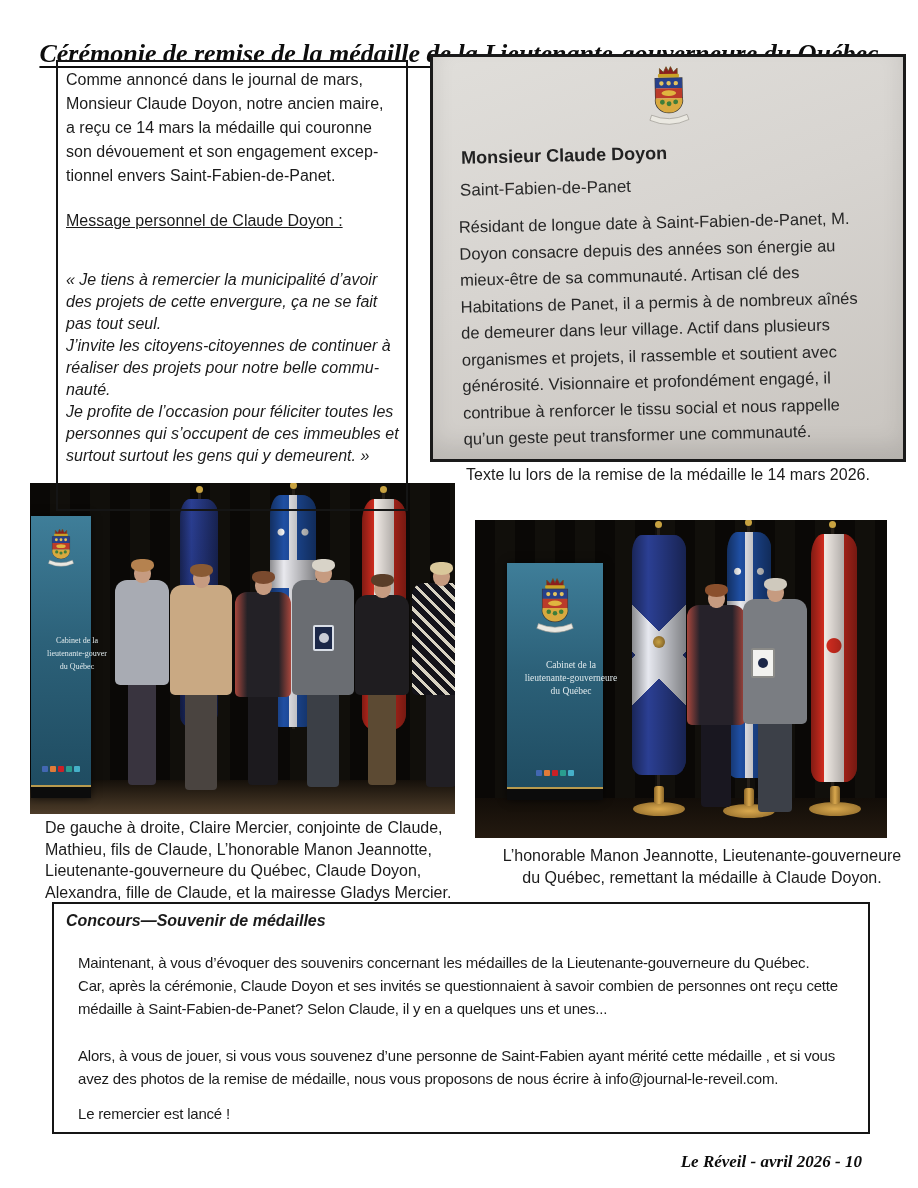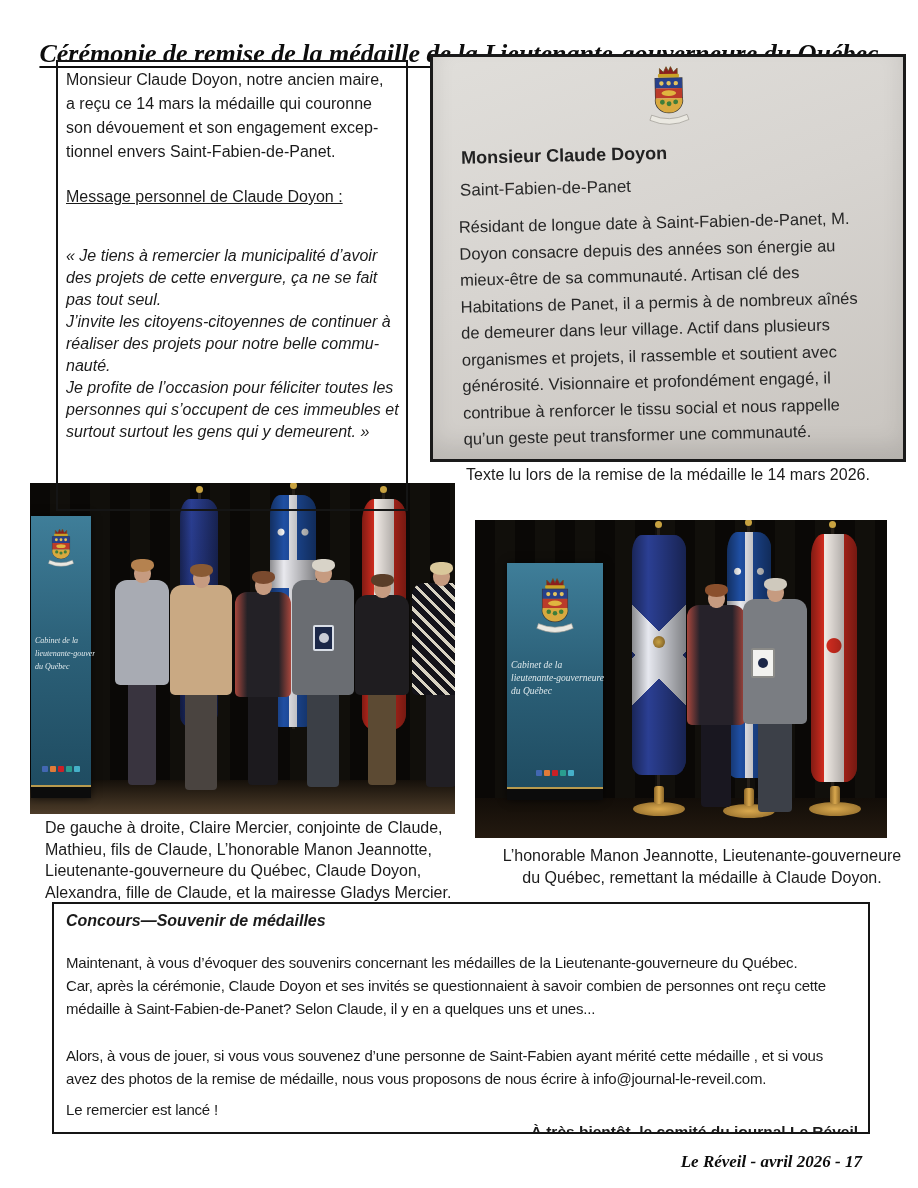--- a/index.html
+++ b/index.html
@@ -46,22 +46,22 @@
   .photo-left{left:30px;top:483px;width:425px;height:331px;z-index:1;}
   .photo-right{left:475px;top:520px;width:412px;height:318px;}
   .ph-floor{position:absolute;left:0;bottom:0;width:100%;}
   .floor-l{height:34px;background:linear-gradient(180deg,#15100a,#4e3d2a);}
   .floor-r{height:40px;background:linear-gradient(180deg,#120d08,#241a10);}
 
   
   .banner{position:absolute;background:linear-gradient(180deg,#3f7e99 0%,#2c6179 45%,#1e4a5f 100%);
           box-shadow:0 0 8px rgba(0,0,0,.6);}
   .banner .bcrest{position:absolute;left:50%;transform:translateX(-50%);}
-  .banner-text{position:absolute;left:4px;width:100%;
-               font-family:"Liberation Serif",serif;font-style:italic;color:#dfe9ec;}
+  .banner-text{position:absolute;left:16px;width:100%;text-align:center;
+               font-family:"Liberation Serif",serif;color:#dfe9ec;}
   .banner-text .tline{line-height:13px;}
   .banner-social{position:absolute;left:50%;transform:translateX(-50%);display:flex;gap:2px;}
   .banner-social i{width:6px;height:6px;border-radius:1px;display:block;}
   .banner-base{position:absolute;left:0;bottom:0;width:100%;height:11px;background:#0c0c0c;
                border-top:2px solid #b89a4e;}
 
   
   .pole{position:absolute;width:3px;background:#262019;}
   .pole i{position:absolute;left:-2px;top:-7px;width:7px;height:7px;border-radius:50%;background:#c9a341;display:block;}
   .flag{position:absolute;}
@@ -109,21 +109,21 @@
   .caption-left{position:absolute;left:45px;top:817px;font-size:16px;}
   .caption-left .tline{line-height:21.5px;}
   .caption-right{position:absolute;left:492px;top:845px;width:420px;text-align:center;font-size:16px;}
   .caption-right .tline{line-height:21.5px;}
 
   
   .contest-box{position:absolute;left:52px;top:902px;width:818px;height:232px;
                border:2px solid #151515;box-sizing:border-box;padding:8px 8px 0 12px;
                overflow:hidden;}
   .contest-heading{font-weight:bold;font-style:italic;font-size:16px;line-height:17px;}
-  .contest-para{margin:0;font-size:15px;letter-spacing:-0.2px;}
+  .contest-para{margin:12px;font-size:15px;letter-spacing:-0.2px;}
   .contest-para .tline{line-height:23px;}
   .cp1{margin-top:22px;}
   .cp2{margin-top:24px;}
   .cp3{margin-top:8px;}
   .contest-signoff{margin-top:2px;text-align:right;font-weight:bold;font-size:15.5px;padding-right:2px;}
 </style>
 </head>
 <body>
 
 <svg width="0" height="0" style="position:absolute" aria-hidden="true">
@@ -146,20 +146,21 @@
     </symbol>
   </defs>
 </svg>
 
 <div class="page">
 
   <h1 class="title"><span>Cérémonie de remise de la médaille de la Lieutenante-gouverneure du Québec</span></h1>
 
   <section class="intro-box">
     <div class="intro-para">
+        <div class="tline">Comme annoncé dans le journal de mars,</div>
         <div class="tline">Monsieur Claude Doyon, notre ancien maire,</div>
         <div class="tline">a reçu ce 14 mars la médaille qui couronne</div>
         <div class="tline">son dévouement et son engagement excep-</div>
         <div class="tline">tionnel envers Saint-Fabien-de-Panet.</div>
       </div>
     <div class="message-heading">Message personnel de Claude Doyon :</div>
     <div class="quote">
         <div class="tline">« Je tiens à remercier la municipalité d’avoir</div>
         <div class="tline">des projets de cette envergure, ça ne se fait</div>
         <div class="tline">pas tout seul.</div>
@@ -378,15 +379,15 @@
     <div class="contest-para cp2">
         <div class="tline">Alors, à vous de jouer, si vous vous souvenez d’une personne de Saint-Fabien ayant mérité cette médaille , et si vous</div>
         <div class="tline">avez des photos de la remise de médaille, nous vous proposons de nous écrire à info@journal-le-reveil.com.</div>
       </div>
     <div class="contest-para cp3">
         <div class="tline">Le remercier est lancé !</div>
       </div>
     <div class="contest-signoff">À très bientôt, le comité du journal Le Réveil</div>
   </section>
 
-  <div class="footer">Le Réveil - avril 2026 - 17</div>
+  <div class="footer">Le Réveil - avril 2026 - 10</div>
 
 </div>
 
 </body></html>

